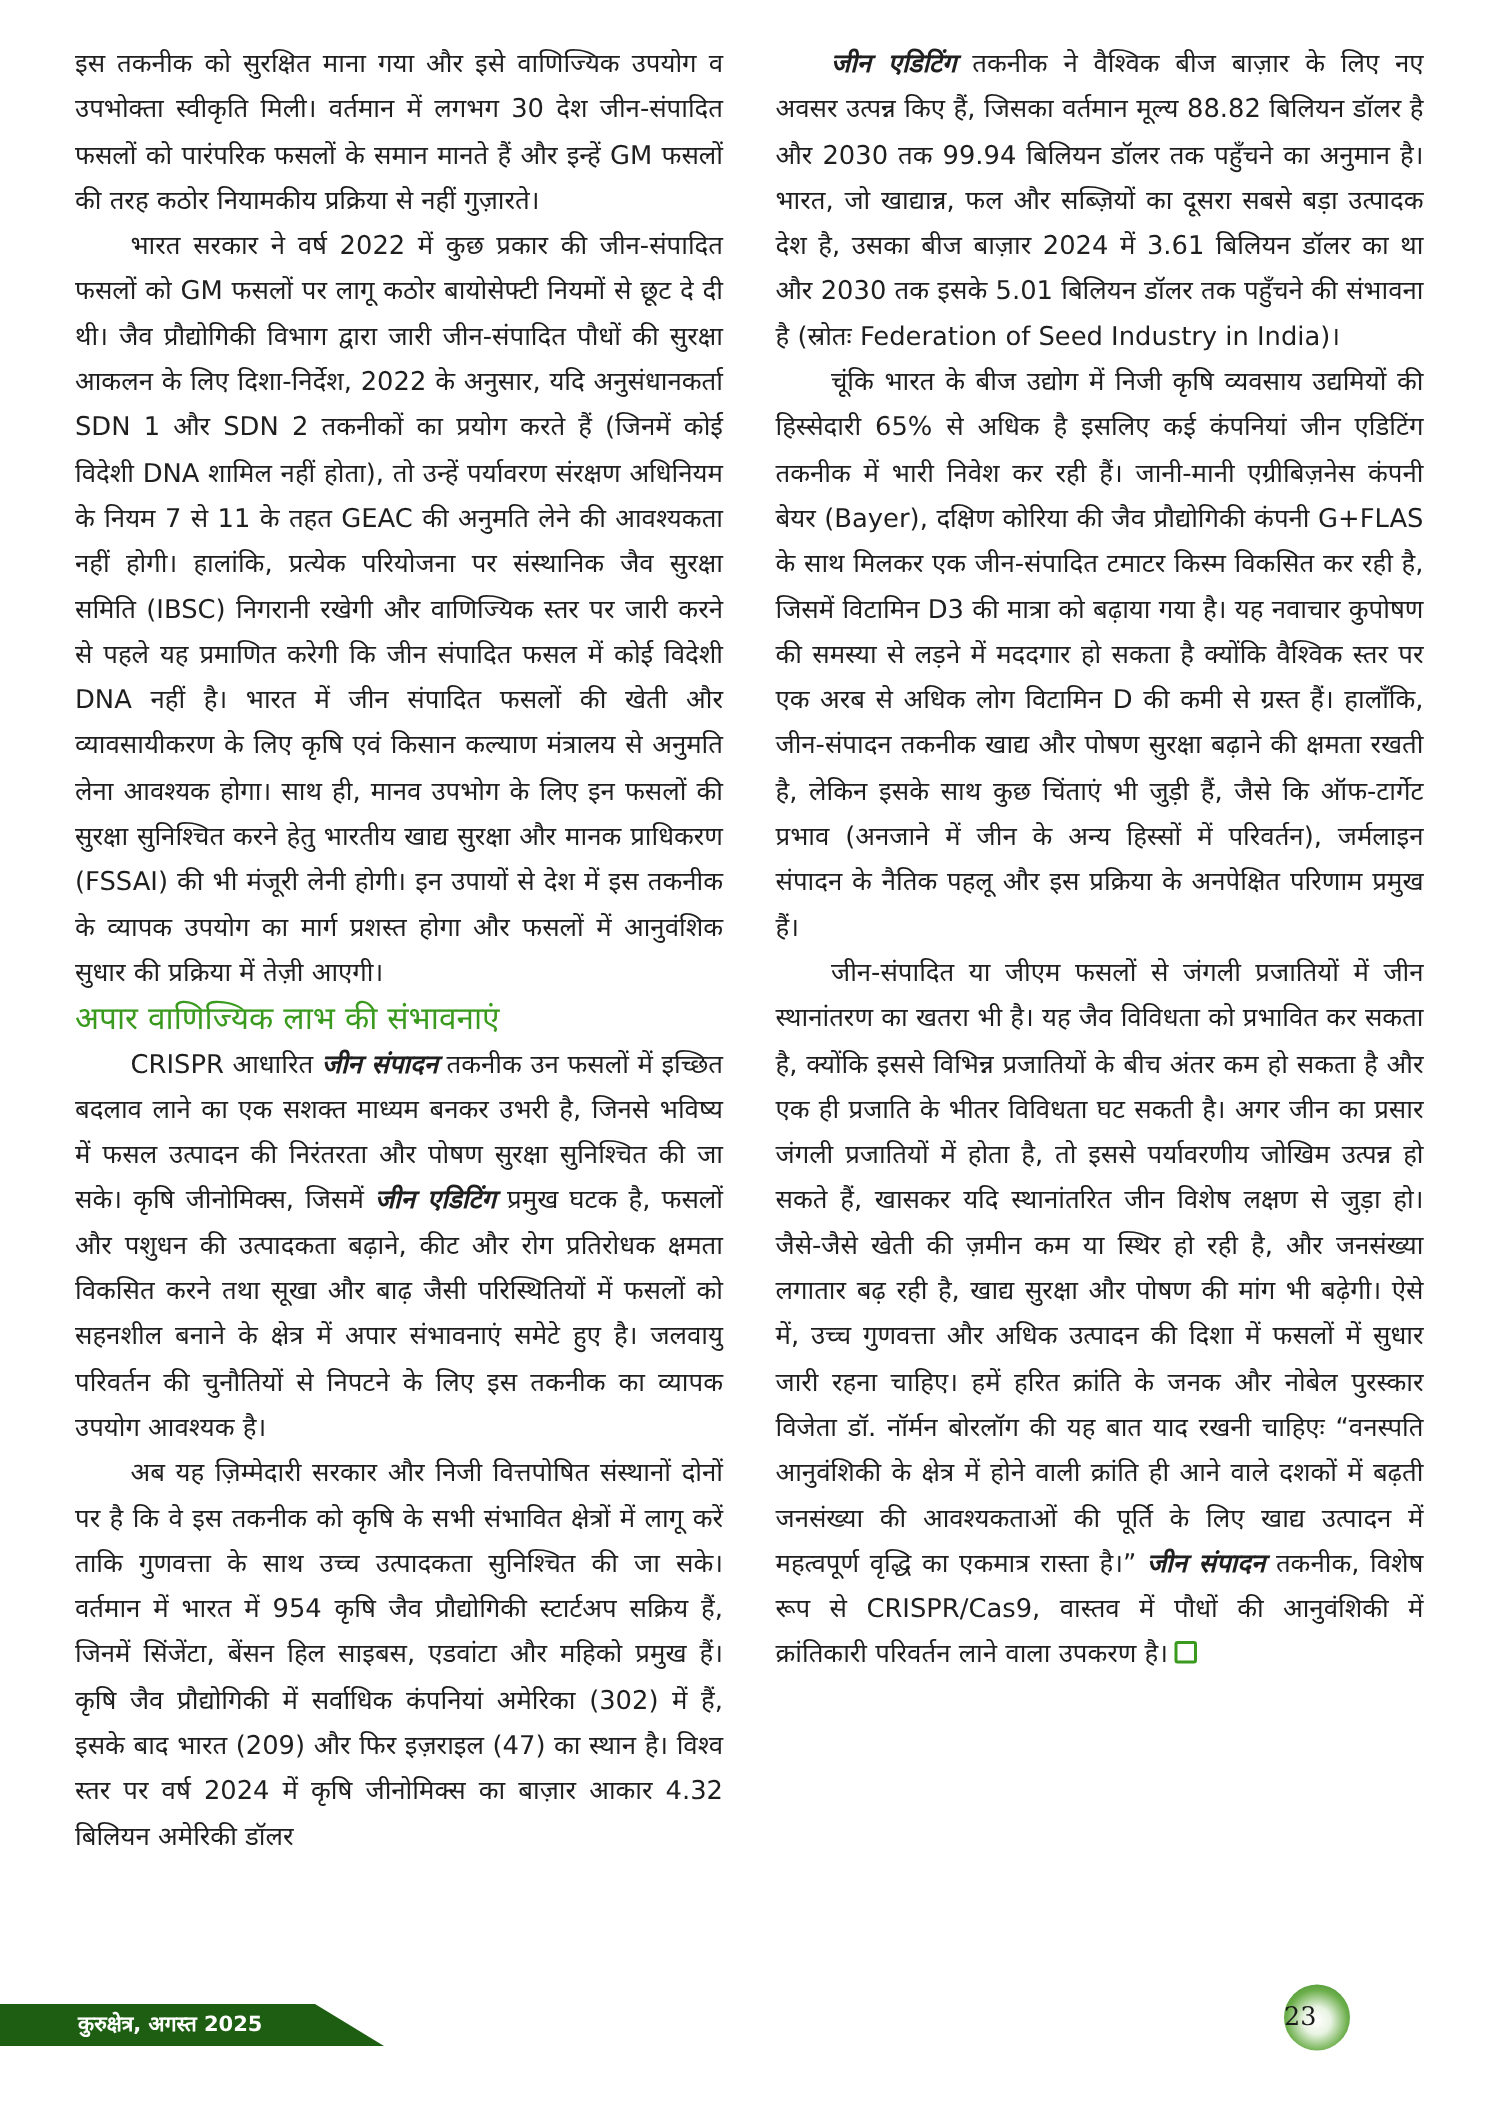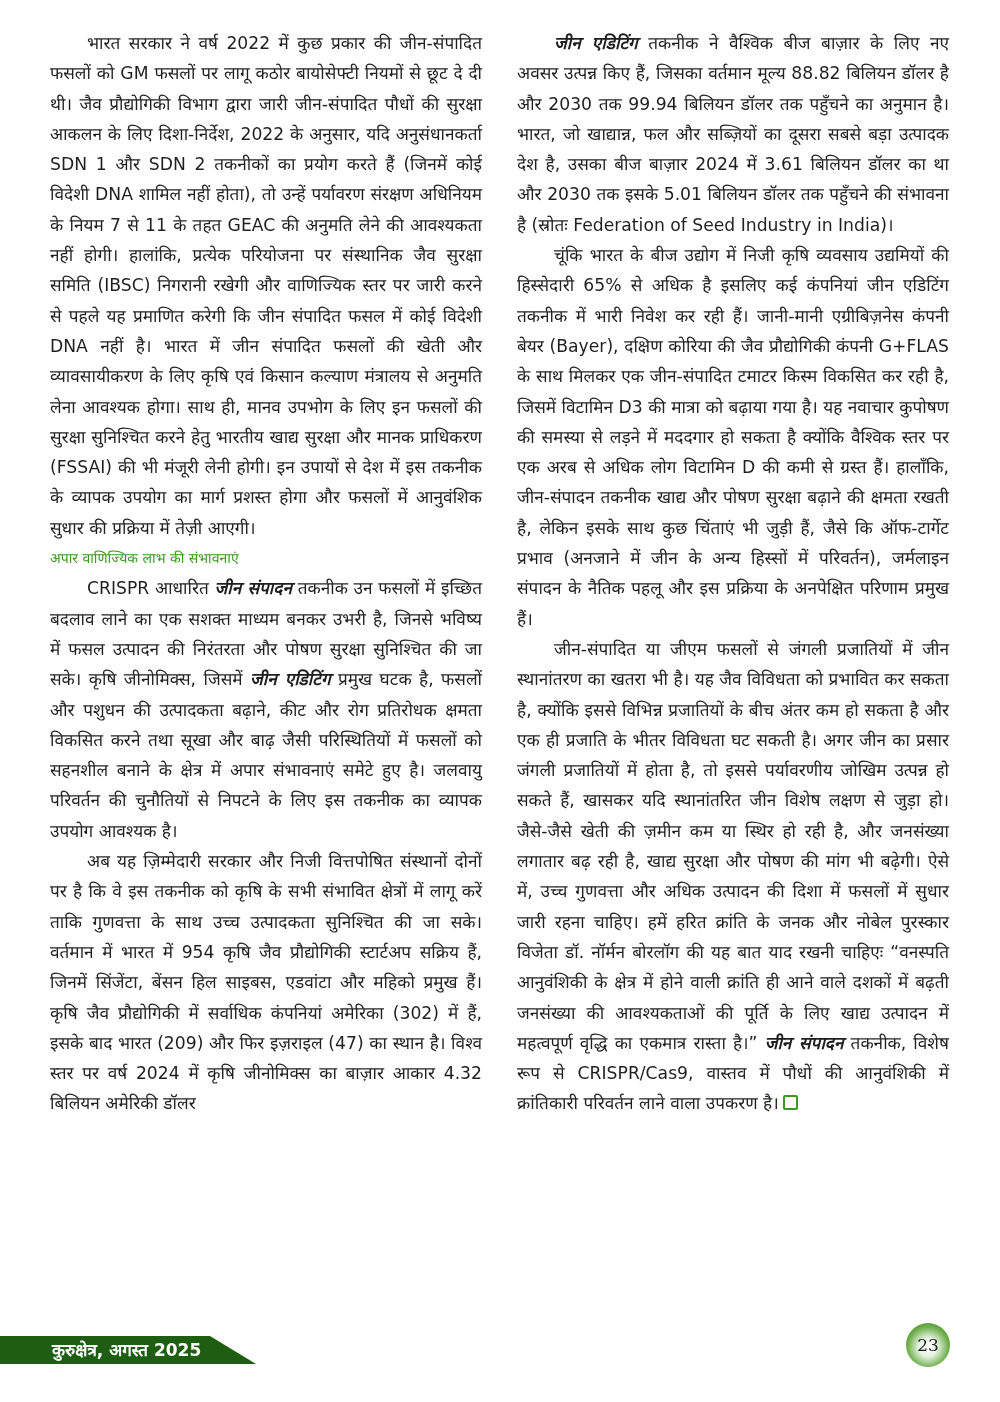--- a/index.html
+++ b/index.html
@@ -12,50 +12,51 @@
   .column {
     position: absolute; top: 28px; width: 432px;
     font-size: 17.2px; line-height: 30.3px;
     text-align: justify;
   }
   .col-left { left: 50px; }
   .col-right { left: 517px; }
   .para { margin: 0; }
   .indent { text-indent: 37px; }
   .heading {
-    margin: 0; color: #3a9a1e; font-size: 14px; line-height: 30.3px;
+    margin: 0; color: #3a9a1e; font-size: 21px; line-height: 30.3px;
     font-weight: normal; text-align: left;
   }
   em { font-style: italic; font-weight: bold; }
   .end-mark {
     display: inline-block; width: 11px; height: 11px;
     border: 2px solid #3a9a1e; border-radius: 2px; vertical-align: -1px; margin-left: 4px;
   }
   .footer-ribbon {
     position: absolute; left: 0; top: 1336px; height: 28px; width: 256px;
     background: #1e5e12;
     clip-path: polygon(0 0, 210px 0, 256px 28px, 0 28px);
   }
   .footer-text {
     position: absolute; left: 52px; top: 1336px; height: 28px; line-height: 28px;
-    color: #ffffff; font-size: 17px; font-weight: bold;
+    color: #ffffff; font-size: 14px; font-weight: bold;
   }
   .page-badge {
-    position: absolute; left: 906px; top: 1323px; width: 44px; height: 44px; border-radius: 50%;
+    position: absolute; left: 856px; top: 1323px; width: 44px; height: 44px; border-radius: 50%;
     background: radial-gradient(circle at 50% 55%, #ffffff 0%, #e8f3e2 28%, #6fb04e 62%, #2f7f1c 100%);
-    display: flex; align-items: center; justify-content: center;
+    display: flex; align-items: center; justify-content: flex-start;
   }
   .page-number {
     font-family: "DejaVu Serif", "Liberation Serif", serif; font-size: 17px; color: #1b1b1b;
   }
 </style>
 </head>
 <body>
 
 <div class="column col-left">
+  <p class="para">इस तकनीक को सुरक्षित माना गया और इसे वाणिज्यिक उपयोग व उपभोक्ता स्वीकृति मिली। वर्तमान में लगभग 30 देश जीन-संपादित फसलों को पारंपरिक फसलों के समान मानते हैं और इन्हें GM फसलों की तरह कठोर नियामकीय प्रक्रिया से नहीं गुज़ारते।</p>
   <p class="para indent">भारत सरकार ने वर्ष 2022 में कुछ प्रकार की जीन-संपादित फसलों को GM फसलों पर लागू कठोर बायोसेफ्टी नियमों से छूट दे दी थी। जैव प्रौद्योगिकी विभाग द्वारा जारी जीन-संपादित पौधों की सुरक्षा आकलन के लिए दिशा-निर्देश, 2022 के अनुसार, यदि अनुसंधानकर्ता SDN 1 और SDN 2 तकनीकों का प्रयोग करते हैं (जिनमें कोई विदेशी DNA शामिल नहीं होता), तो उन्हें पर्यावरण संरक्षण अधिनियम के नियम 7 से 11 के तहत GEAC की अनुमति लेने की आवश्यकता नहीं होगी। हालांकि, प्रत्येक परियोजना पर संस्थानिक जैव सुरक्षा समिति (IBSC) निगरानी रखेगी और वाणिज्यिक स्तर पर जारी करने से पहले यह प्रमाणित करेगी कि जीन संपादित फसल में कोई विदेशी DNA नहीं है। भारत में जीन संपादित फसलों की खेती और व्यावसायीकरण के लिए कृषि एवं किसान कल्याण मंत्रालय से अनुमति लेना आवश्यक होगा। साथ ही, मानव उपभोग के लिए इन फसलों की सुरक्षा सुनिश्चित करने हेतु भारतीय खाद्य सुरक्षा और मानक प्राधिकरण (FSSAI) की भी मंजूरी लेनी होगी। इन उपायों से देश में इस तकनीक के व्यापक उपयोग का मार्ग प्रशस्त होगा और फसलों में आनुवंशिक सुधार की प्रक्रिया में तेज़ी आएगी।</p>
   <h2 class="heading">अपार वाणिज्यिक लाभ की संभावनाएं</h2>
   <p class="para indent"><span>CRISPR आधारित </span><em>जीन संपादन</em><span> तकनीक उन फसलों में इच्छित बदलाव लाने का एक सशक्त माध्यम बनकर उभरी है, जिनसे भविष्य में फसल उत्पादन की निरंतरता और पोषण सुरक्षा सुनिश्चित की जा सके। कृषि जीनोमिक्स, जिसमें </span><em>जीन एडिटिंग</em><span> प्रमुख घटक है, फसलों और पशुधन की उत्पादकता बढ़ाने, कीट और रोग प्रतिरोधक क्षमता विकसित करने तथा सूखा और बाढ़ जैसी परिस्थितियों में फसलों को सहनशील बनाने के क्षेत्र में अपार संभावनाएं समेटे हुए है। जलवायु परिवर्तन की चुनौतियों से निपटने के लिए इस तकनीक का व्यापक उपयोग आवश्यक है।</span></p>
   <p class="para indent">अब यह ज़िम्मेदारी सरकार और निजी वित्तपोषित संस्थानों दोनों पर है कि वे इस तकनीक को कृषि के सभी संभावित क्षेत्रों में लागू करें ताकि गुणवत्ता के साथ उच्च उत्पादकता सुनिश्चित की जा सके। वर्तमान में भारत में 954 कृषि जैव प्रौद्योगिकी स्टार्टअप सक्रिय हैं, जिनमें सिंजेंटा, बेंसन हिल साइबस, एडवांटा और महिको प्रमुख हैं। कृषि जैव प्रौद्योगिकी में सर्वाधिक कंपनियां अमेरिका (302) में हैं, इसके बाद भारत (209) और फिर इज़राइल (47) का स्थान है। विश्व स्तर पर वर्ष 2024 में कृषि जीनोमिक्स का बाज़ार आकार 4.32 बिलियन अमेरिकी डॉलर</p>
 </div>
 
 <div class="column col-right">
   <p class="para indent"><em>जीन एडिटिंग</em><span> तकनीक ने वैश्विक बीज बाज़ार के लिए नए अवसर उत्पन्न किए हैं, जिसका वर्तमान मूल्य 88.82 बिलियन डॉलर है और 2030 तक 99.94 बिलियन डॉलर तक पहुँचने का अनुमान है। भारत, जो खाद्यान्न, फल और सब्ज़ियों का दूसरा सबसे बड़ा उत्पादक देश है, उसका बीज बाज़ार 2024 में 3.61 बिलियन डॉलर का था और 2030 तक इसके 5.01 बिलियन डॉलर तक पहुँचने की संभावना है (स्रोतः Federation of Seed Industry in India)।</span></p>
   <p class="para indent">चूंकि भारत के बीज उद्योग में निजी कृषि व्यवसाय उद्यमियों की हिस्सेदारी 65% से अधिक है इसलिए कई कंपनियां जीन एडिटिंग तकनीक में भारी निवेश कर रही हैं। जानी-मानी एग्रीबिज़नेस कंपनी बेयर (Bayer), दक्षिण कोरिया की जैव प्रौद्योगिकी कंपनी G+FLAS के साथ मिलकर एक जीन-संपादित टमाटर किस्म विकसित कर रही है, जिसमें विटामिन D3 की मात्रा को बढ़ाया गया है। यह नवाचार कुपोषण की समस्या से लड़ने में मददगार हो सकता है क्योंकि वैश्विक स्तर पर एक अरब से अधिक लोग विटामिन D की कमी से ग्रस्त हैं। हालाँकि, जीन-संपादन तकनीक खाद्य और पोषण सुरक्षा बढ़ाने की क्षमता रखती है, लेकिन इसके साथ कुछ चिंताएं भी जुड़ी हैं, जैसे कि ऑफ-टार्गेट प्रभाव (अनजाने में जीन के अन्य हिस्सों में परिवर्तन), जर्मलाइन संपादन के नैतिक पहलू और इस प्रक्रिया के अनपेक्षित परिणाम प्रमुख हैं।</p>
   <p class="para indent"><span>जीन-संपादित या जीएम फसलों से जंगली प्रजातियों में जीन स्थानांतरण का खतरा भी है। यह जैव विविधता को प्रभावित कर सकता है, क्योंकि इससे विभिन्न प्रजातियों के बीच अंतर कम हो सकता है और एक ही प्रजाति के भीतर विविधता घट सकती है। अगर जीन का प्रसार जंगली प्रजातियों में होता है, तो इससे पर्यावरणीय जोखिम उत्पन्न हो सकते हैं, खासकर यदि स्थानांतरित जीन विशेष लक्षण से जुड़ा हो। जैसे-जैसे खेती की ज़मीन कम या स्थिर हो रही है, और जनसंख्या लगातार बढ़ रही है, खाद्य सुरक्षा और पोषण की मांग भी बढ़ेगी। ऐसे में, उच्च गुणवत्ता और अधिक उत्पादन की दिशा में फसलों में सुधार जारी रहना चाहिए। हमें हरित क्रांति के जनक और नोबेल पुरस्कार विजेता डॉ. नॉर्मन बोरलॉग की यह बात याद रखनी चाहिएः “वनस्पति आनुवंशिकी के क्षेत्र में होने वाली क्रांति ही आने वाले दशकों में बढ़ती जनसंख्या की आवश्यकताओं की पूर्ति के लिए खाद्य उत्पादन में महत्वपूर्ण वृद्धि का एकमात्र रास्ता है।” </span><em>जीन संपादन</em><span> तकनीक, विशेष रूप से CRISPR/Cas9, वास्तव में पौधों की आनुवंशिकी में क्रांतिकारी परिवर्तन लाने वाला उपकरण है।</span><span class="end-mark"></span></p>

